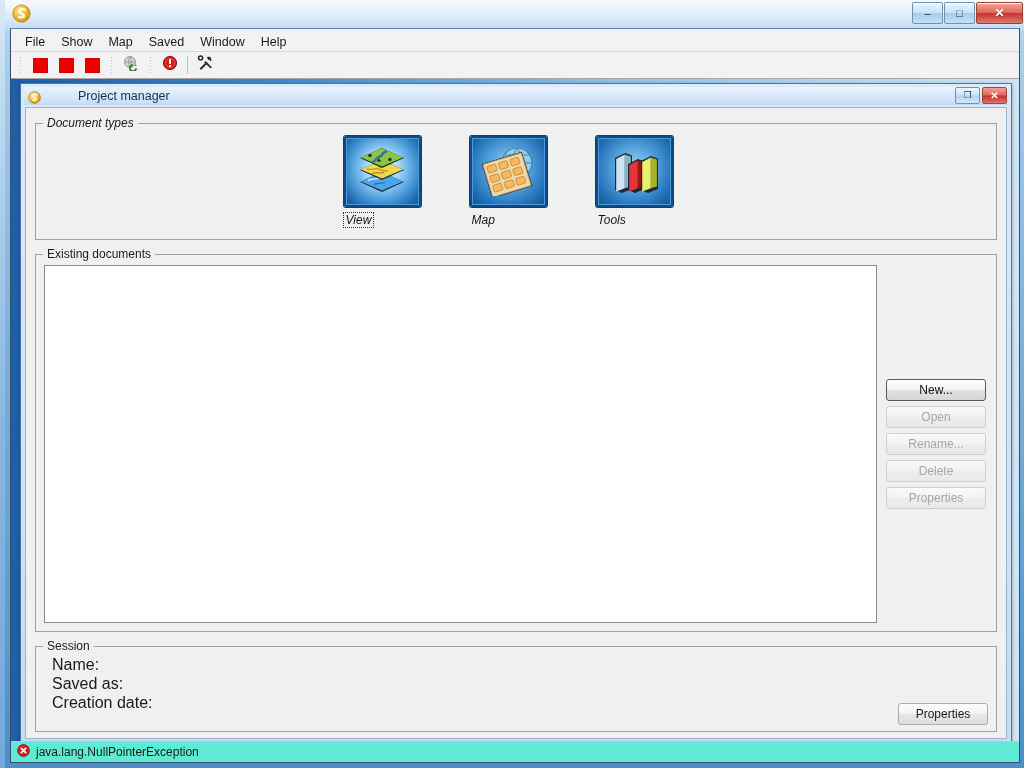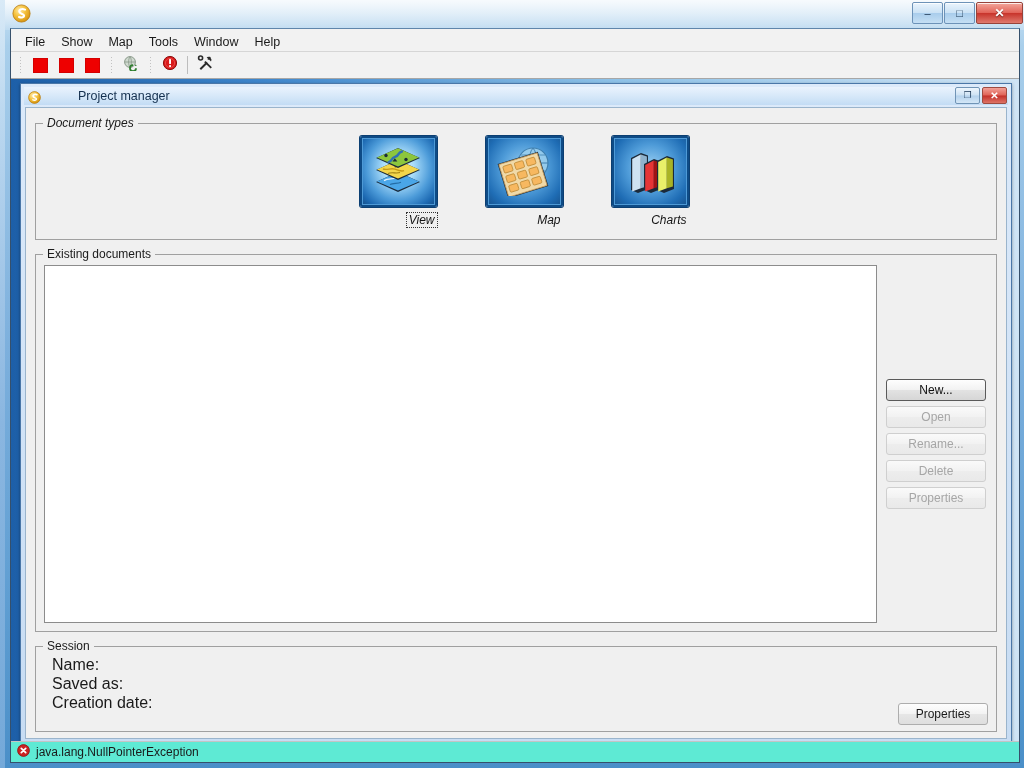--- a/index.html
+++ b/index.html
@@ -199,21 +199,21 @@
 
   
   #doctypes { height: 117px; flex:none;font-style:italic; }
   #doctype-row {
     display: flex; justify-content: center; align-items: flex-start;
     gap: 33px;
     margin-top: 2px;
   }
   .doctype {
     width: 93px;
-    display: flex; flex-direction: column; align-items: flex-end;
+    display: flex; flex-direction: column; align-items: flex-start;
     cursor: default;
   }
   .dt-icon-wrap {
     width: 77px; height: 71px;
     display:flex; align-items:center; justify-content:center;
     position: relative;
   }
   .dt-icon-wrap .bevel {
     position:absolute; inset:0;
     border: 2px solid #0e4b86;
@@ -335,21 +335,21 @@
       </div>
     </div>
   </div>
 
   <div id="client">
 
     <div id="menubar">
       <div class="menu-item">File</div>
       <div class="menu-item">Show</div>
       <div class="menu-item">Map</div>
-      <div class="menu-item">Tools</div>
+      <div class="menu-item">Saved</div>
       <div class="menu-item">Window</div>
       <div class="menu-item">Help</div>
     </div>
 
     <div id="toolbar">
       <div class="tb-grip"></div>
 
       <div class="tb-btn">
         <span class="tb-red"></span>
       </div>
@@ -526,21 +526,21 @@
                       </g>
 
                       <g>
                         <path d="M35 17 L45 12 L52 14.5 L52 45 L42 49 L35 46 Z" fill="#1b2a3a"></path>
                         <path d="M36.2 18 L44.8 13.4 L44.8 44.2 L36.2 47.6 Z" fill="#e9f06a"></path>
                         <path d="M44.8 13.4 L50.9 15.6 L50.9 42.6 L44.8 44.2 Z" fill="#a9b326"></path>
                       </g>
                     </svg>
                   </span>
                 </div>
-                <div class="dt-label">Charts</div>
+                <div class="dt-label">Tools</div>
               </div>
 
             </div>
           </div>
 
           <div class="groupbox" id="existing">
             <span class="gb-title">Existing documents</span>
 
             <div id="existing-body">
               <div id="doclist"></div>

